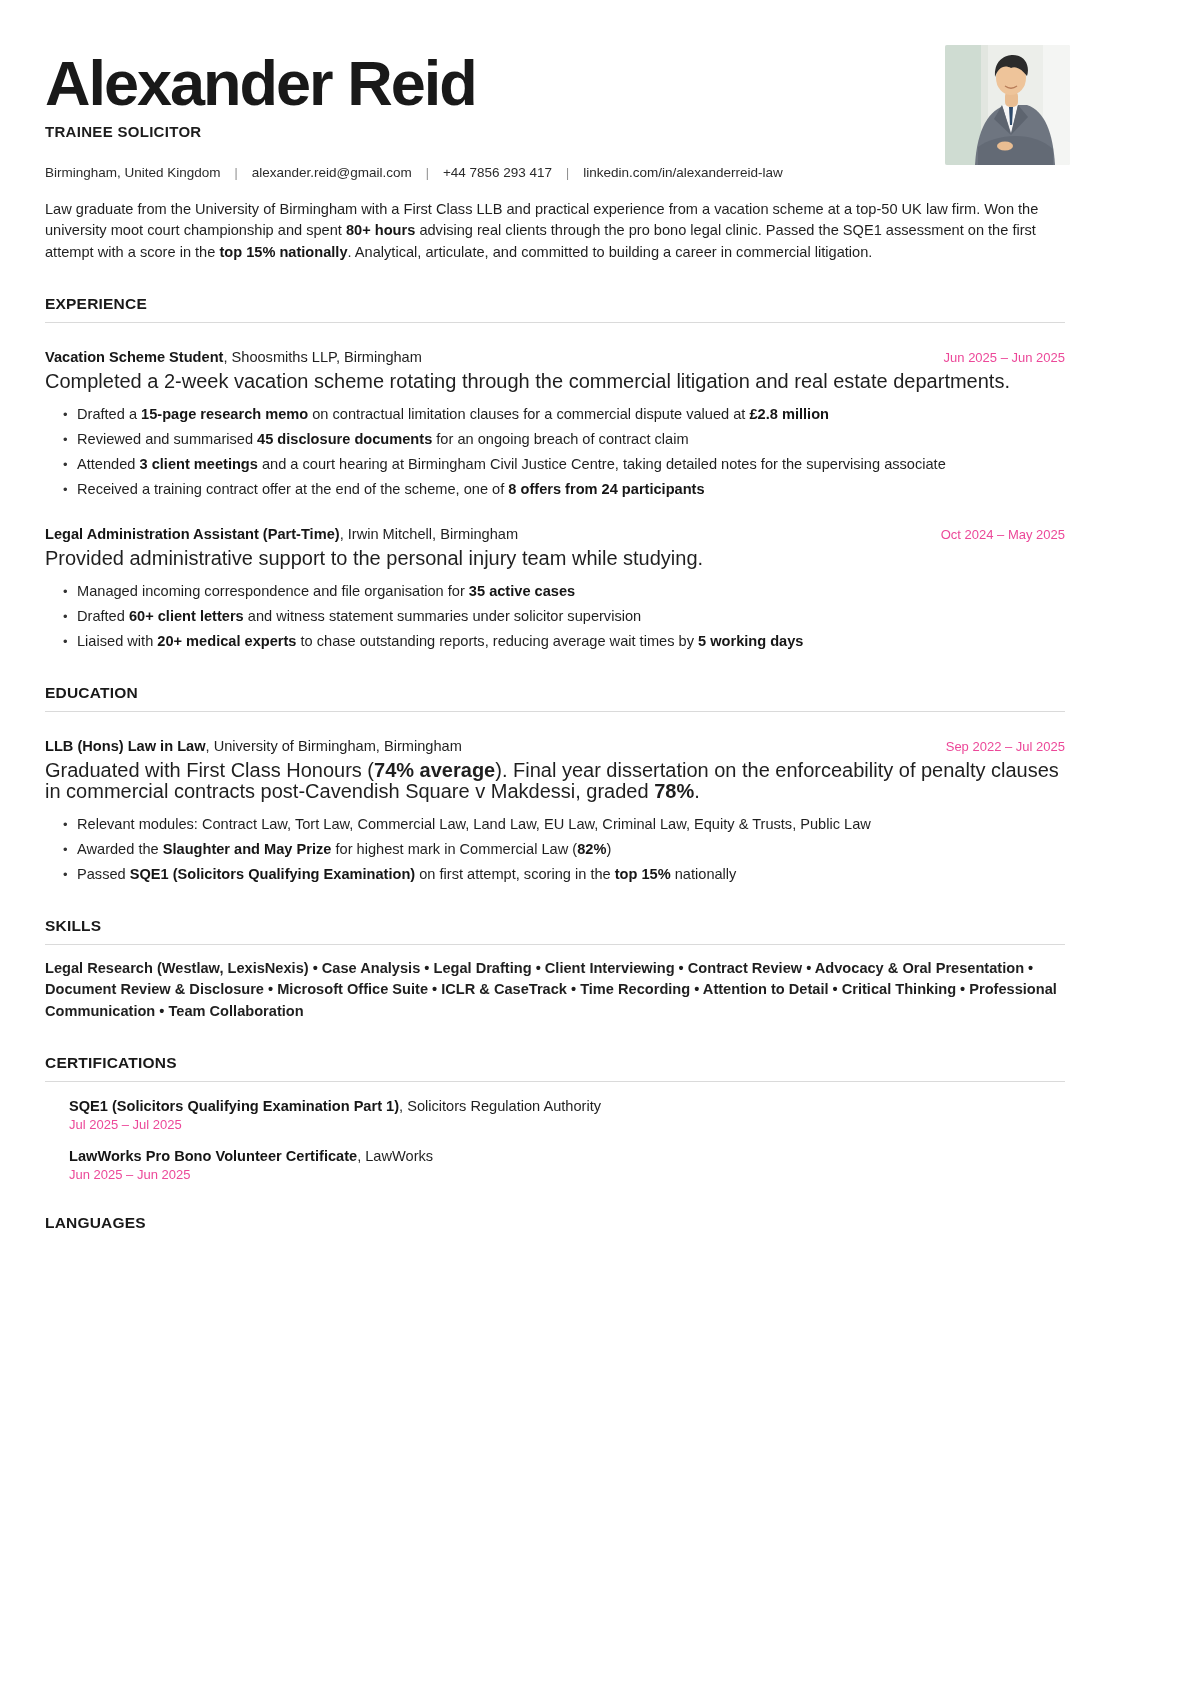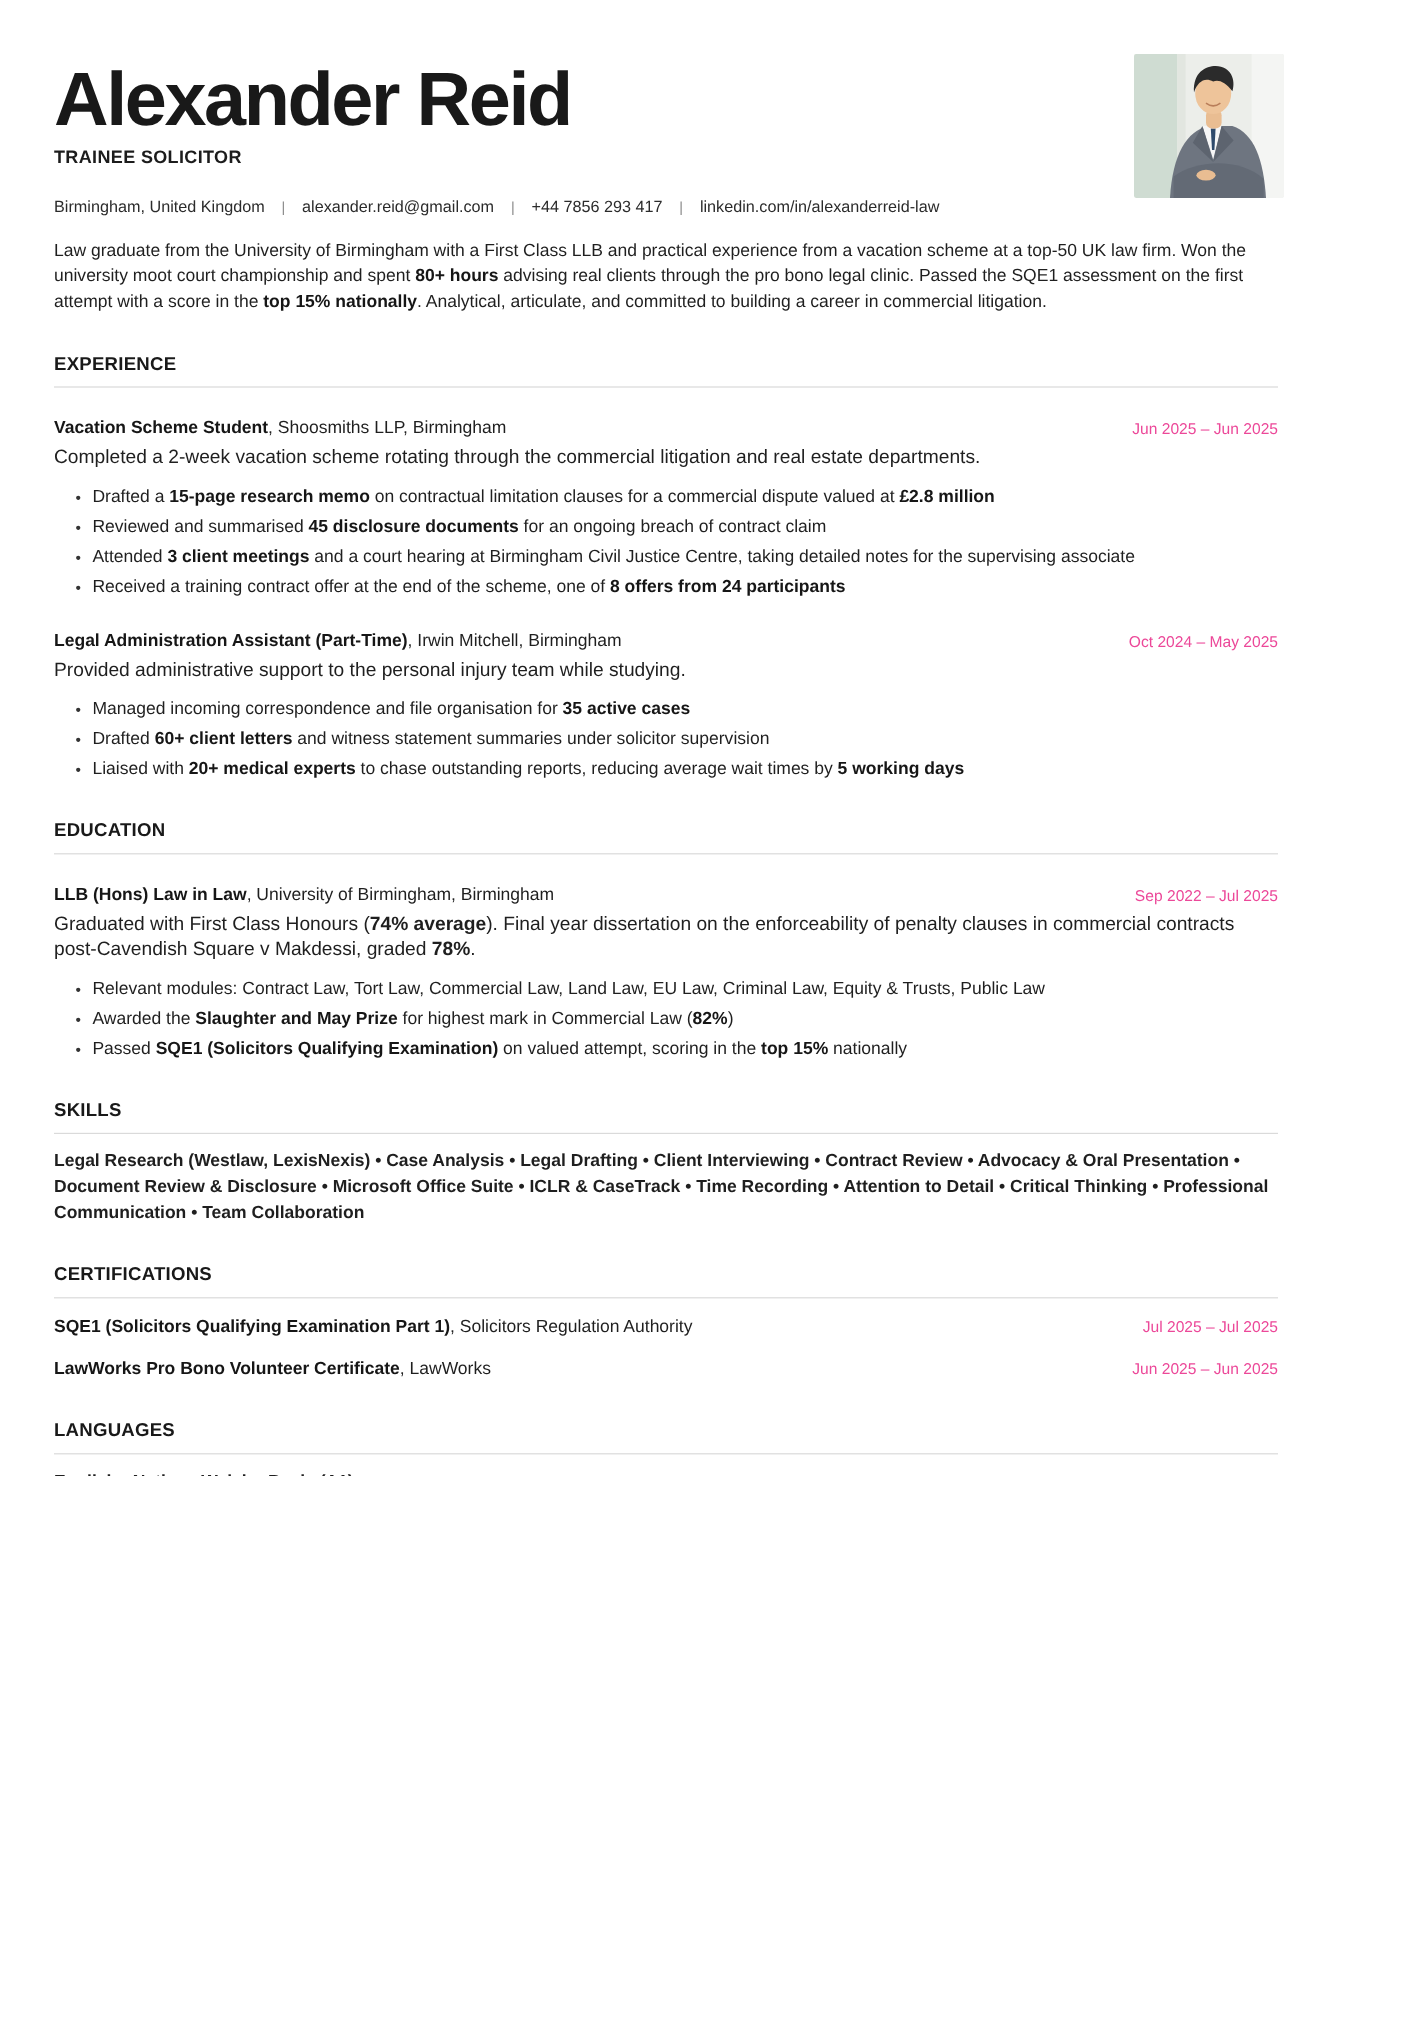--- a/index.html
+++ b/index.html
@@ -55,38 +55,38 @@
     font-weight: bold;
     letter-spacing: 0.2px;
     color: #191919;
     padding-bottom: 9px;
     border-bottom: 1px solid #dadada;
   }
   .entry { margin-top: 16px; }
   .entry-head { display: flex; justify-content: space-between; align-items: center; margin-top: 24px; }
   .entry-title { font-size: 14.6px; line-height: 21px; }
   .entry-date { font-size: 13px; color: #ec4899; margin-left: 24px; white-space: nowrap; }
-  .entry-desc { margin-top: 3px; font-size: 16px; line-height: 21px; }
+  .entry-desc { margin-top: 3px; font-size: 20px; line-height: 21px; }
   ul.bullets { list-style: none; margin: 12px 0 0 0; padding: 0 0 0 32px; }
   ul.bullets li {
     position: relative;
     font-size: 14.6px;
     line-height: 21px;
     margin: 0 0 4px 0;
   }
   ul.bullets li::before {
     content: "•";
     position: absolute;
     left: -14px;
     top: 0;
     font-size: 13px;
     color: #333333;
   }
   .inline-list { margin: 13px 0 0 0; font-size: 14.6px; line-height: 21.5px; font-weight: bold; }
-  .cert-entry { display: flex; justify-content: space-between; align-items: baseline; margin-top: 14px; }
+  .cert-entry { display: flex; justify-content: space-between; align-items: baseline; margin-top: 14px; flex-direction: column; }
   .photo {
     position: absolute;
     top: 45px;
     left: 945px;
     width: 125px;
     height: 120px;
     border-radius: 2px;
     overflow: hidden;
     display: block;
   }
@@ -170,21 +170,21 @@
 
       <div class="entry">
         <div class="entry-head">
           <div class="entry-title"><b>LLB (Hons) Law in Law</b><span>, University of Birmingham, Birmingham</span></div>
           <div class="entry-date">Sep 2022 – Jul 2025</div>
         </div>
         <div class="entry-desc"><span>Graduated with First Class Honours (</span><b>74% average</b><span>). Final year dissertation on the enforceability of penalty clauses in commercial contracts post-Cavendish Square v Makdessi, graded </span><b>78%</b><span>.</span></div>
         <ul class="bullets">
           <li><span>Relevant modules: Contract Law, Tort Law, Commercial Law, Land Law, EU Law, Criminal Law, Equity &amp; Trusts, Public Law</span></li>
           <li><span>Awarded the </span><b>Slaughter and May Prize</b><span> for highest mark in Commercial Law (</span><b>82%</b><span>)</span></li>
-          <li><span>Passed </span><b>SQE1 (Solicitors Qualifying Examination)</b><span> on valued attempt, scoring in the </span><b>top 15%</b><span> nationally</span></li>
+          <li><span>Passed </span><b>SQE1 (Solicitors Qualifying Examination)</b><span> on first attempt, scoring in the </span><b>top 15%</b><span> nationally</span></li>
         </ul>
       </div>
     </section>
 
     <section>
       <h2 class="sec-heading">SKILLS</h2>
       <p class="inline-list">Legal Research (Westlaw, LexisNexis) • Case Analysis • Legal Drafting • Client Interviewing • Contract Review • Advocacy &amp; Oral Presentation • Document Review &amp; Disclosure • Microsoft Office Suite • ICLR &amp; CaseTrack • Time Recording • Attention to Detail • Critical Thinking • Professional Communication • Team Collaboration</p>
     </section>
 
     <section>

